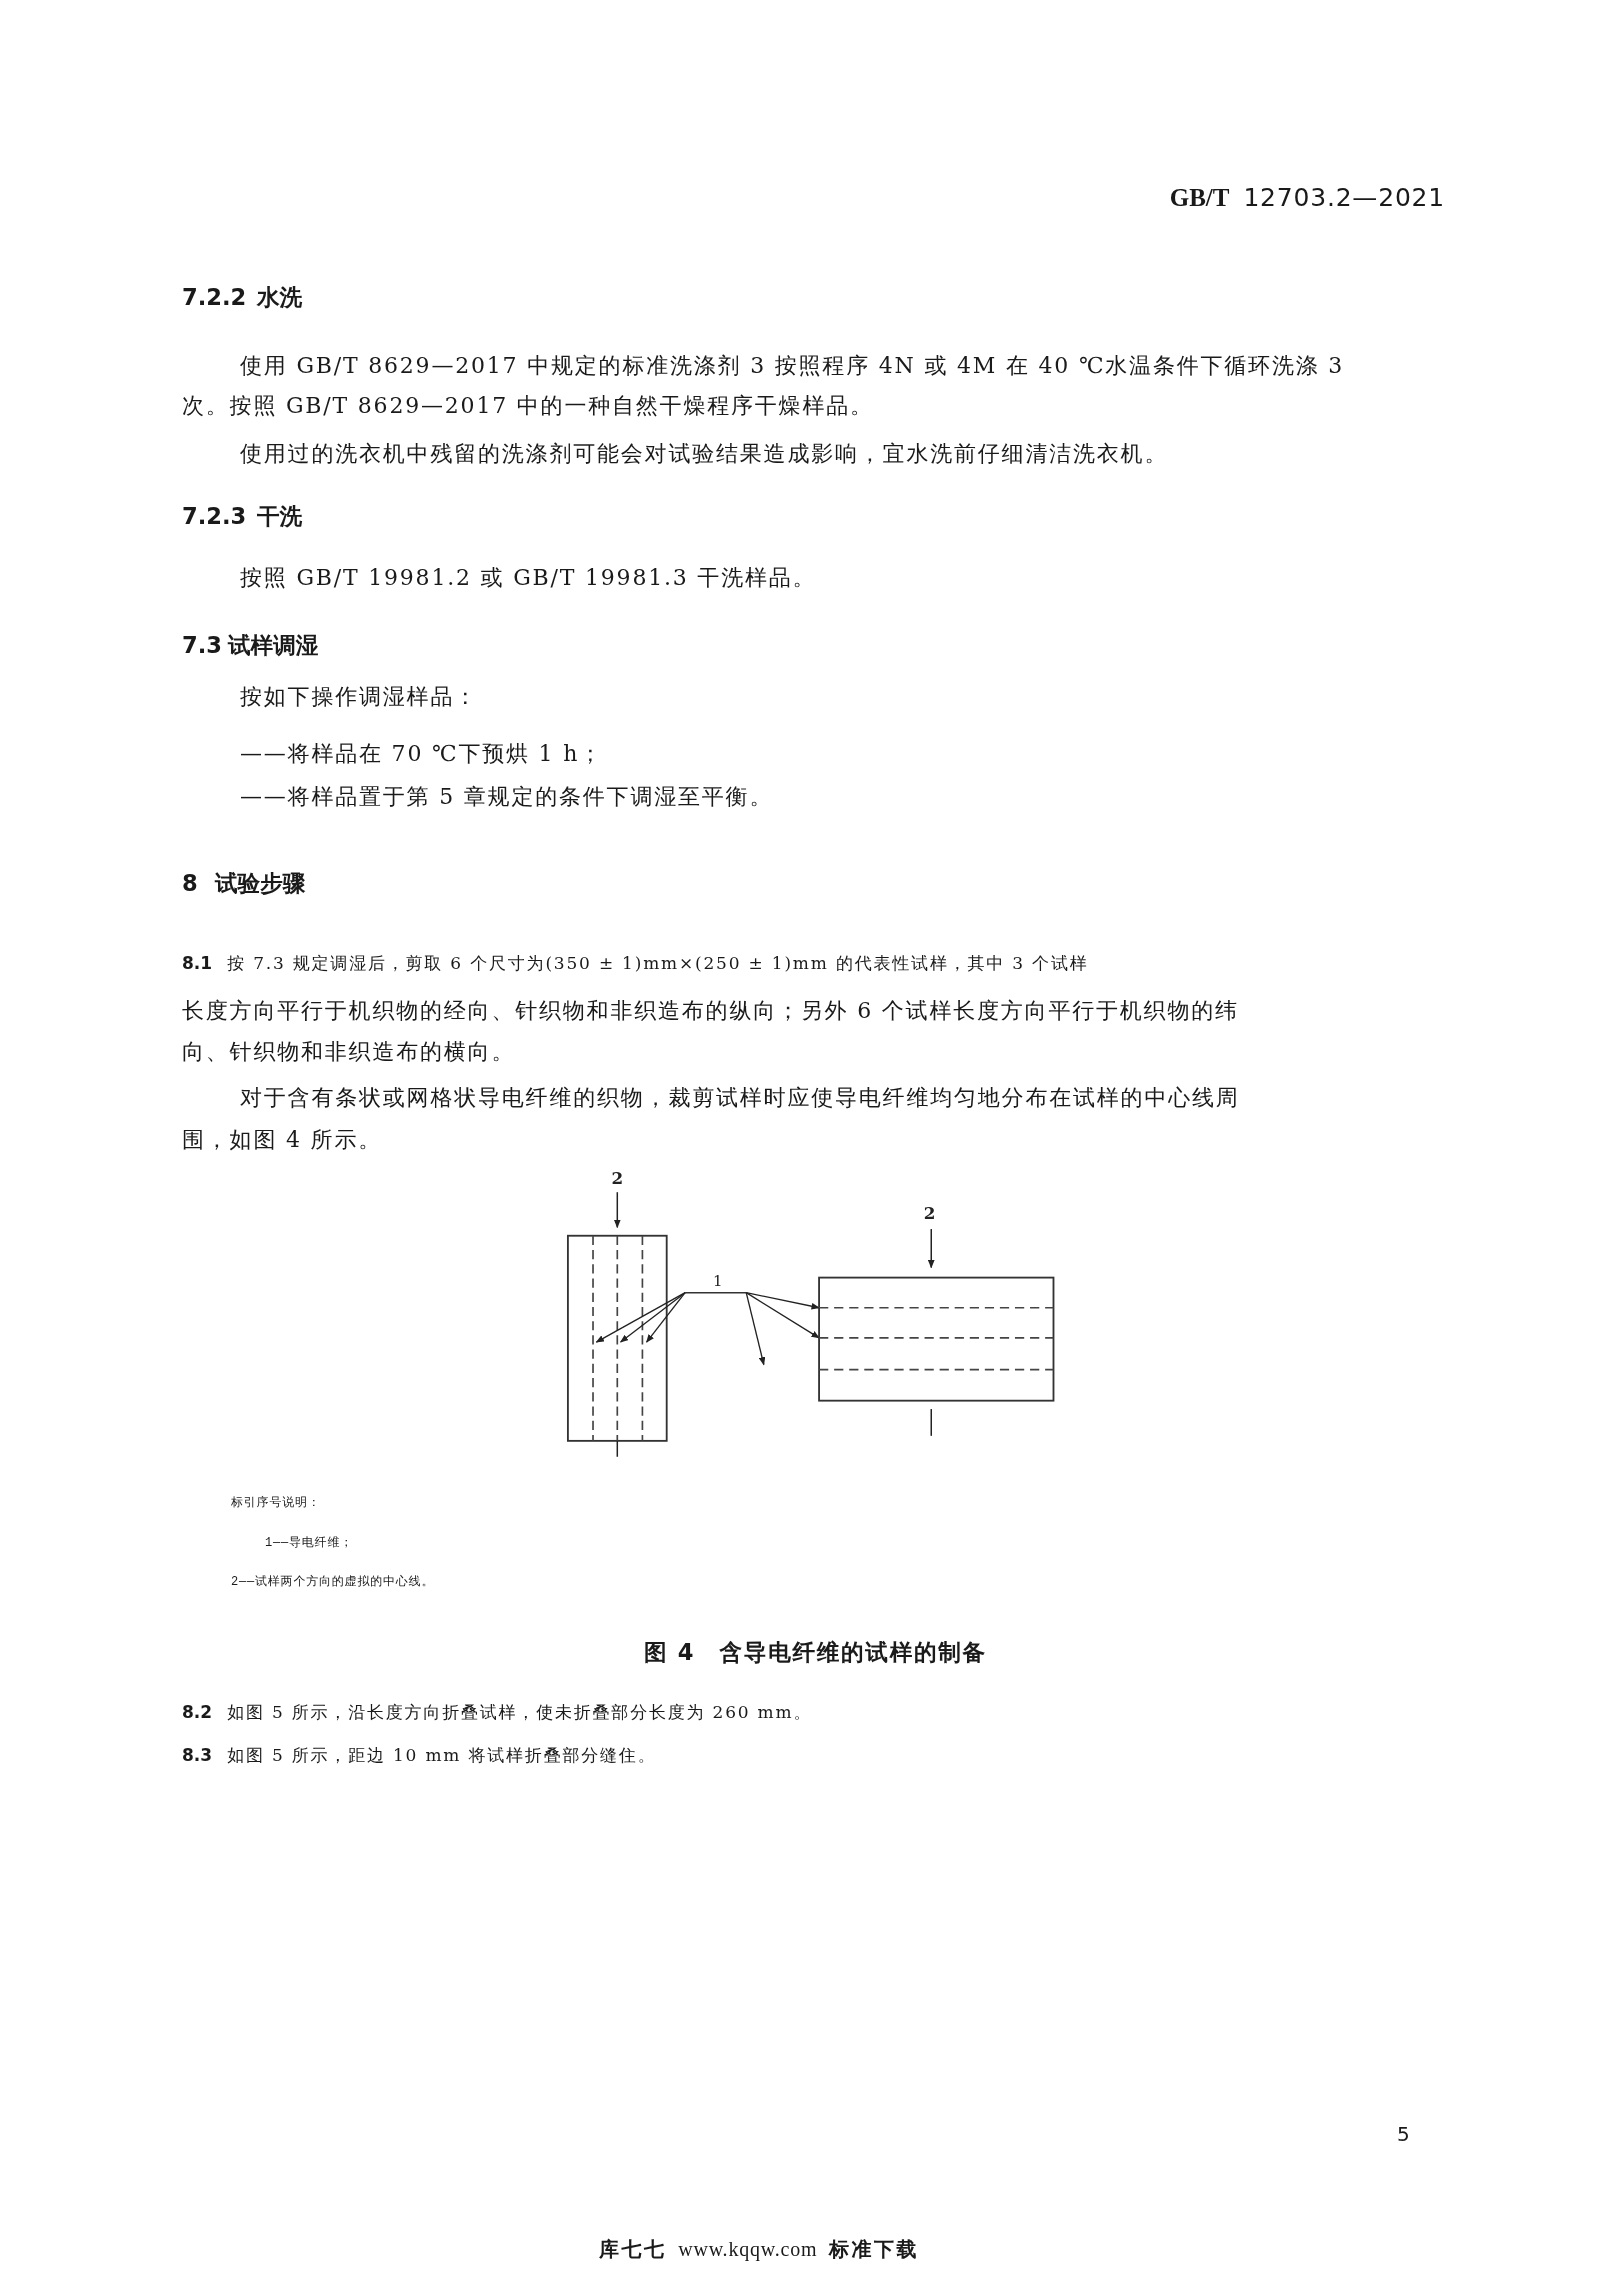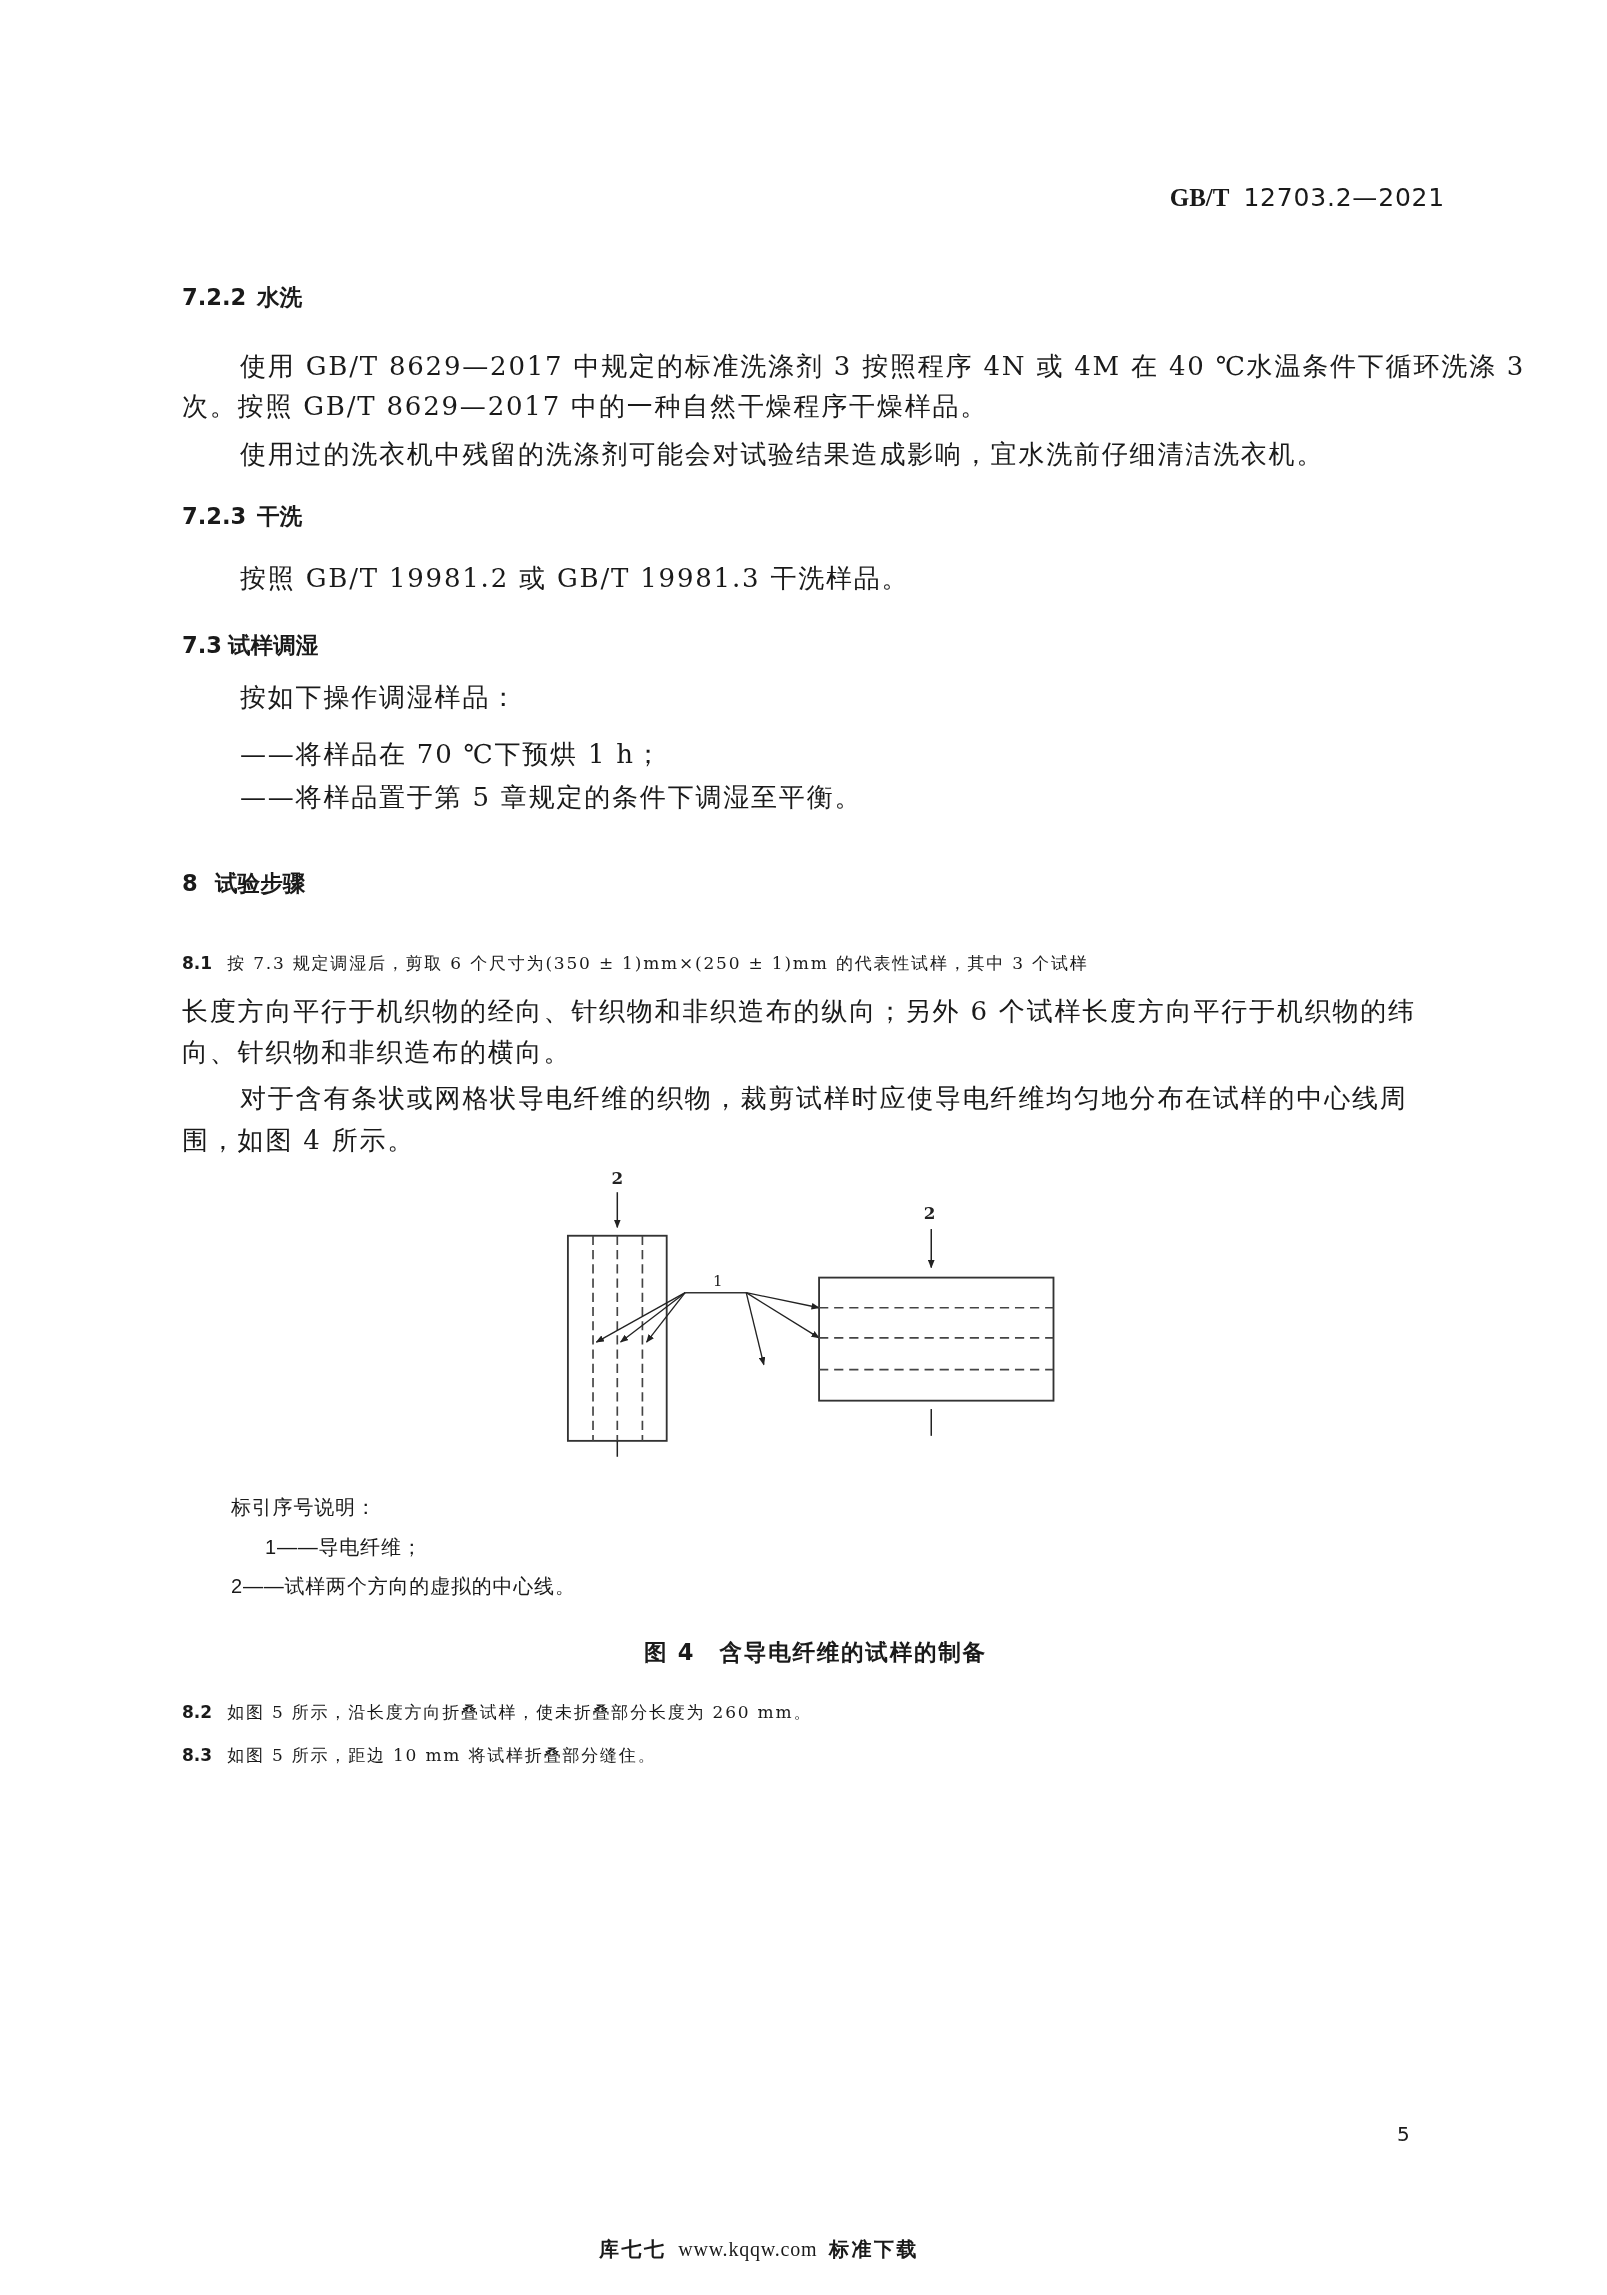--- a/index.html
+++ b/index.html
@@ -7,24 +7,24 @@
          font-family: "DejaVu Serif", "Liberation Serif", serif; color: #1a1a1a; }
   .abs { position: absolute; white-space: nowrap; }
   .hdr { left: 1089px; top: 183px; width: 356px; text-align: right; font-size: 25px;
          font-family: "Liberation Sans", sans-serif; font-weight: bold; }
   .hdr .code { font-family: "Liberation Serif", serif; font-weight: bold; text-align: right; }
   .hdr .num { font-family: "DejaVu Sans", sans-serif; font-weight: normal; letter-spacing: 0.8px; }
   .h { font-family: "DejaVu Sans", sans-serif; font-weight: bold; font-size: 22.6px; }
   .h .no { display: inline-block; min-width: 75px; }
   .h .no.short { min-width: 46px; }
   .h .no.one { min-width: 33px; }
-  .p { font-size: 26px; letter-spacing: 1.8px; line-height: 28.5px; }
+  .p { font-size: 22px; letter-spacing: 1.8px; line-height: 28.5px; }
   .pb { font-size: 17px; letter-spacing: 1.8px; }
   .pb .no { font-family: "DejaVu Sans", sans-serif; font-weight: bold; margin-right: 15px; letter-spacing: 0; }
-  .leg { font-size: 20px; font-family: Liberation Sans, sans-serif; letter-spacing: 0.8px; }
+  .leg { font-size: 12px; font-family: Liberation Mono, monospace; letter-spacing: 0.8px; }
   .figt { font-family: "DejaVu Sans", sans-serif; font-weight: bold; font-size: 22.6px; letter-spacing: 1.7px; }
   .pg { font-family: "DejaVu Sans", sans-serif; font-size: 20px; }
   .foot { font-size: 20px; }
   .foot .cn { font-family: "DejaVu Sans", sans-serif; font-weight: bold; letter-spacing: 2.5px; }
   .foot .url { font-family: "Liberation Serif", serif; letter-spacing: 0.8px; margin: 0 11.7px; }
   svg.fig { position: absolute; left: 0; top: 0; }
 </style>
 </head>
 <body>
 

